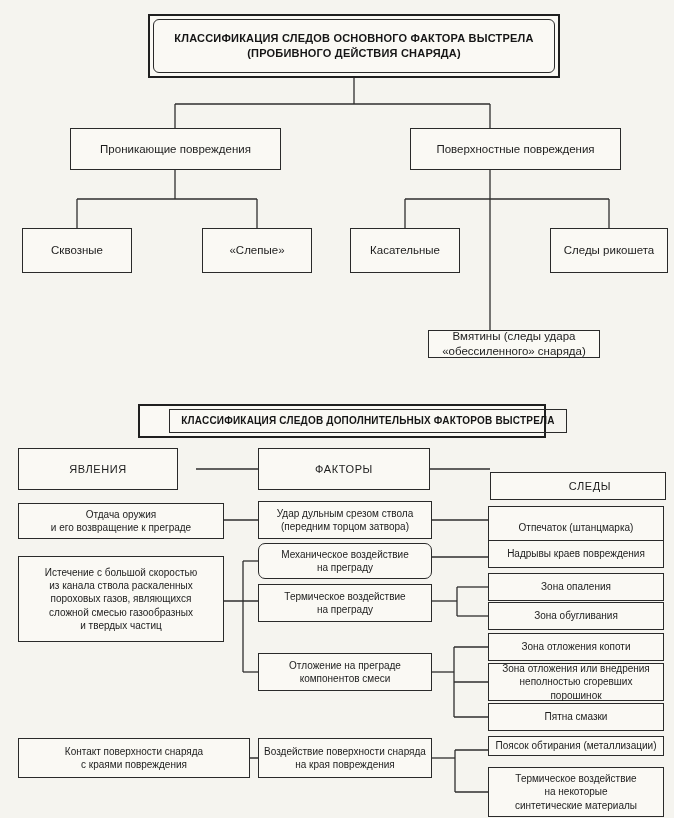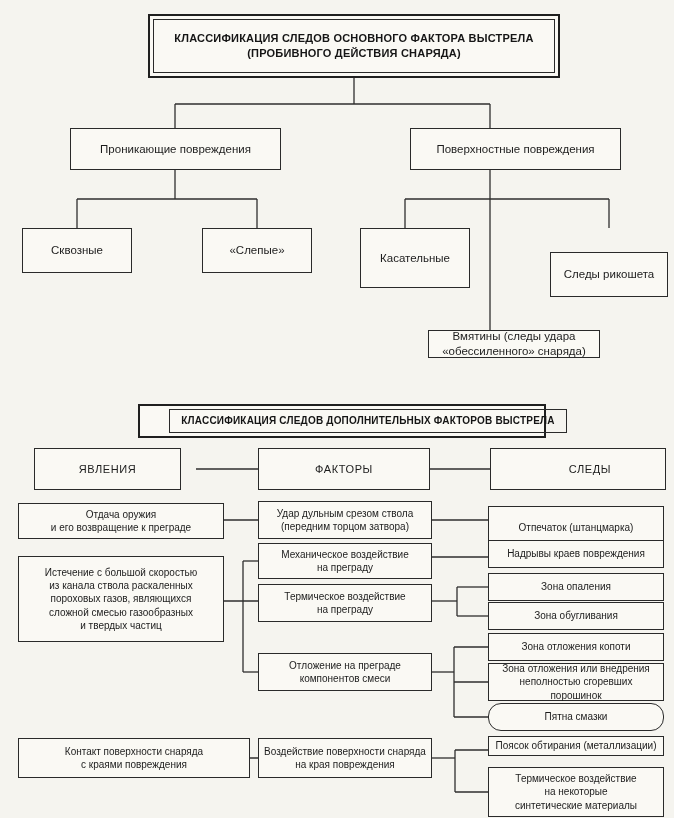--- a/index.html
+++ b/index.html
@@ -39,21 +39,21 @@
     box-sizing:border-box;
     border:1.2px solid #2a2a2a;
     width:100%;height:100%;
     display:flex;align-items:center;justify-content:center;
     text-align:center;
     white-space:pre-line;
     color:#151515;
     font-weight:bold;
     line-height:1.35;
   }
-  .t1 .inner{font-size:11px;letter-spacing:.2px;}
+  .t1 .inner{font-size:11px;letter-spacing:.2px;border-radius:6px;}
   .t2 .inner{font-size:10px;letter-spacing:.2px;margin-left:26px;}
   .hdr{font-size:11px;letter-spacing:.6px;}
   .sm{font-size:10px;line-height:1.32;}
 </style>
 </head>
 <body>
 
 <div class="page">
 
   <svg class="lines" viewBox="0 0 674 818" xmlns="http://www.w3.org/2000/svg" stroke="#2e2e2e" stroke-width="1.3">
@@ -105,61 +105,61 @@
   <div class="dbox t1" style="left:148px;top:14px;width:412px;height:64px;">
     <div class="inner">КЛАССИФИКАЦИЯ СЛЕДОВ ОСНОВНОГО ФАКТОРА ВЫСТРЕЛА
 (ПРОБИВНОГО ДЕЙСТВИЯ СНАРЯДА)</div>
   </div>
 
   <div class="box" style="left:70px;top:128px;width:211px;height:42px;">Проникающие повреждения</div>
   <div class="box" style="left:410px;top:128px;width:211px;height:42px;">Поверхностные повреждения</div>
 
   <div class="box" style="left:22px;top:228px;width:110px;height:45px;">Сквозные</div>
   <div class="box" style="left:202px;top:228px;width:110px;height:45px;">«Слепые»</div>
-  <div class="box" style="left:360px;top:228px;width:110px;height:60px;">Касательные</div>
-  <div class="box" style="left:550px;top:228px;width:118px;height:45px;margin-top:24px;">Следы рикошета</div>
+  <div class="box" style="left:350px;top:228px;width:110px;height:45px;">Касательные</div>
+  <div class="box" style="left:550px;top:228px;width:118px;height:45px;">Следы рикошета</div>
 
   <div class="box" style="left:428px;top:330px;width:172px;height:28px;">Вмятины (следы удара
 «обессиленного» снаряда)</div>
 
   <div class="dbox t2" style="left:138px;top:404px;width:408px;height:34px;">
     <div class="inner">КЛАССИФИКАЦИЯ СЛЕДОВ ДОПОЛНИТЕЛЬНЫХ ФАКТОРОВ ВЫСТРЕЛА</div>
   </div>
 
-  <div class="box hdr" style="left:34px;top:448px;width:147px;height:42px;">ЯВЛЕНИЯ</div>
+  <div class="box hdr" style="left:18px;top:448px;width:160px;height:42px;">ЯВЛЕНИЯ</div>
   <div class="box hdr" style="left:258px;top:448px;width:172px;height:42px;">ФАКТОРЫ</div>
-  <div class="box hdr" style="left:490px;top:448px;width:176px;height:42px;padding-left:28px;">СЛЕДЫ</div>
+  <div class="box hdr" style="left:490px;top:472px;width:176px;height:28px;padding-left:28px;">СЛЕДЫ</div>
 
   <div class="box sm" style="left:18px;top:503px;width:206px;height:36px;">Отдача оружия
 и его возвращение к преграде</div>
   <div class="box sm" style="left:18px;top:556px;width:206px;height:86px;">Истечение с большой скоростью
 из канала ствола раскаленных
 пороховых газов, являющихся
 сложной смесью газообразных
 и твердых частиц</div>
   <div class="box sm" style="left:18px;top:738px;width:232px;height:40px;">Контакт поверхности снаряда
 с краями повреждения</div>
 
   <div class="box sm" style="left:258px;top:501px;width:174px;height:38px;">Удар дульным срезом ствола
 (передним торцом затвора)</div>
-  <div class="box sm" style="left:258px;top:543px;width:174px;height:36px;">Механическое воздействие
+  <div class="box sm" style="left:258px;top:543px;width:174px;height:36px;border-radius:7px;">Механическое воздействие
 на преграду</div>
   <div class="box sm" style="left:258px;top:584px;width:174px;height:38px;">Термическое воздействие
 на преграду</div>
   <div class="box sm" style="left:258px;top:653px;width:174px;height:38px;">Отложение на преграде
 компонентов смеси</div>
   <div class="box sm" style="left:258px;top:738px;width:174px;height:40px;">Воздействие поверхности снаряда
 на края повреждения</div>
 
   <div class="box sm" style="left:488px;top:506px;width:176px;height:44px;">Отпечаток (штанцмарка)</div>
   <div class="box sm" style="left:488px;top:540px;width:176px;height:28px;">Надрывы краев повреждения</div>
   <div class="box sm" style="left:488px;top:573px;width:176px;height:28px;">Зона опаления</div>
   <div class="box sm" style="left:488px;top:602px;width:176px;height:28px;">Зона обугливания</div>
   <div class="box sm" style="left:488px;top:633px;width:176px;height:28px;">Зона отложения копоти</div>
   <div class="box sm" style="left:488px;top:663px;width:176px;height:38px;">Зона отложения или внедрения
 неполностью сгоревших порошинок</div>
-  <div class="box sm" style="left:488px;top:703px;width:176px;height:28px;border-radius:13px;">Пятна смазки</div>
+  <div class="box sm" style="left:488px;top:703px;width:176px;height:28px;">Пятна смазки</div>
   <div class="box sm" style="left:488px;top:736px;width:176px;height:20px;">Поясок обтирания (металлизации)</div>
   <div class="box sm" style="left:488px;top:767px;width:176px;height:50px;">Термическое воздействие
 на некоторые
 синтетические материалы</div>
 
 </div>
 
 </body></html>

